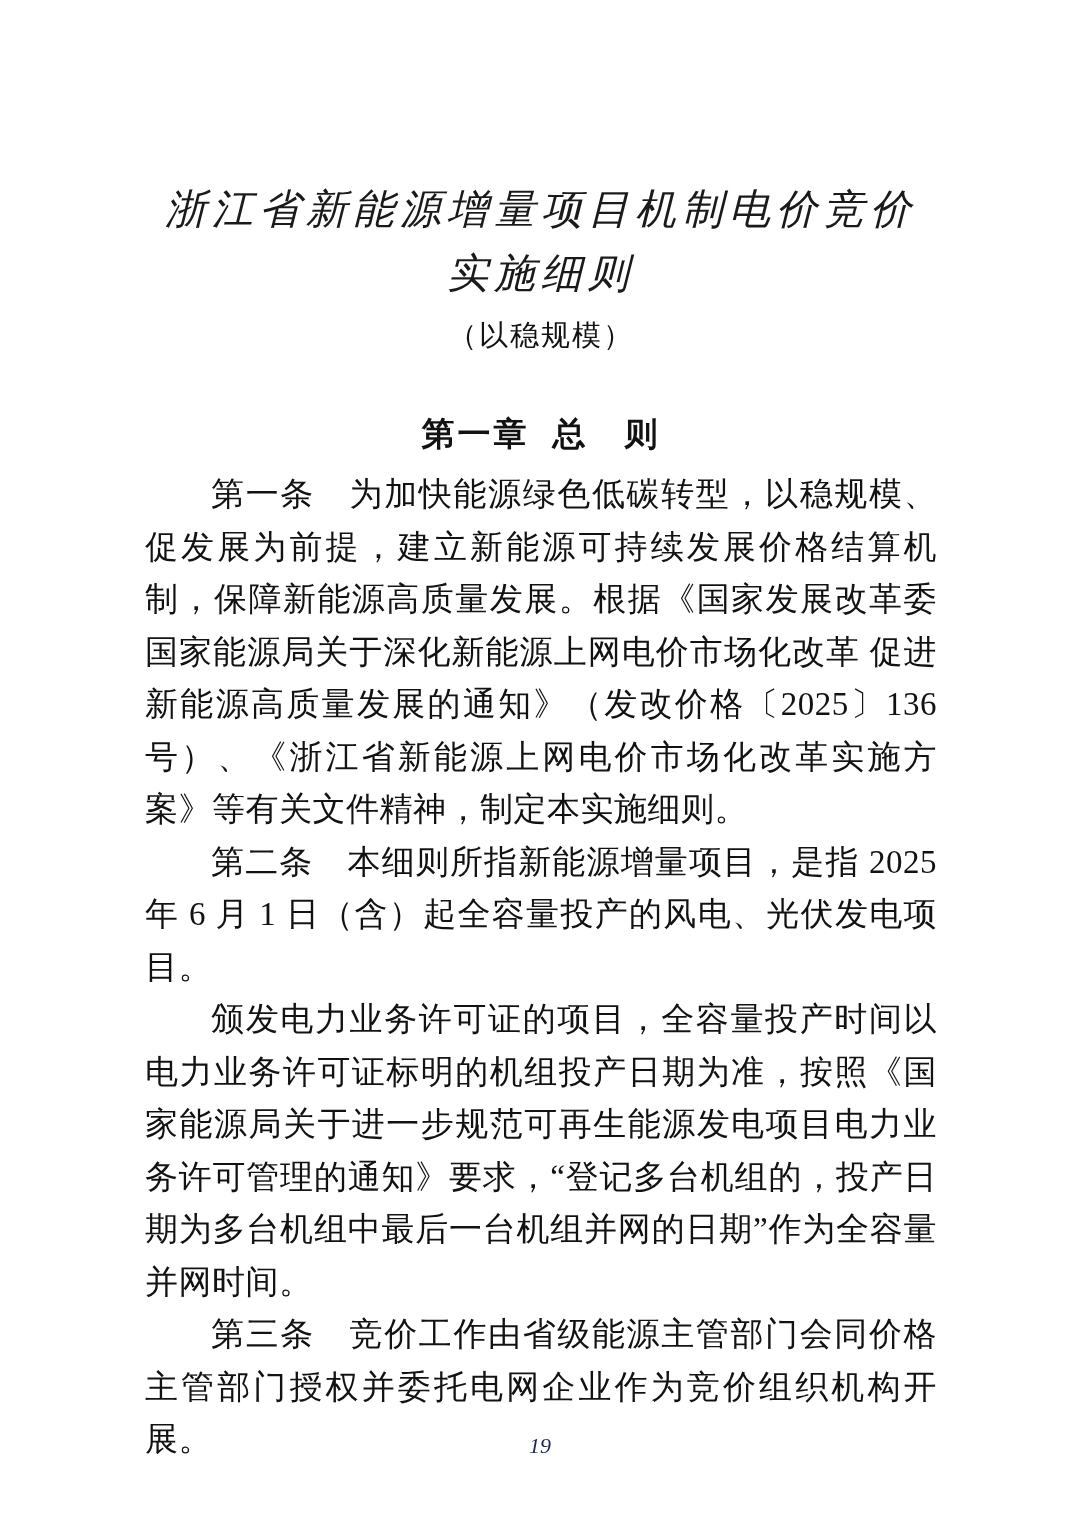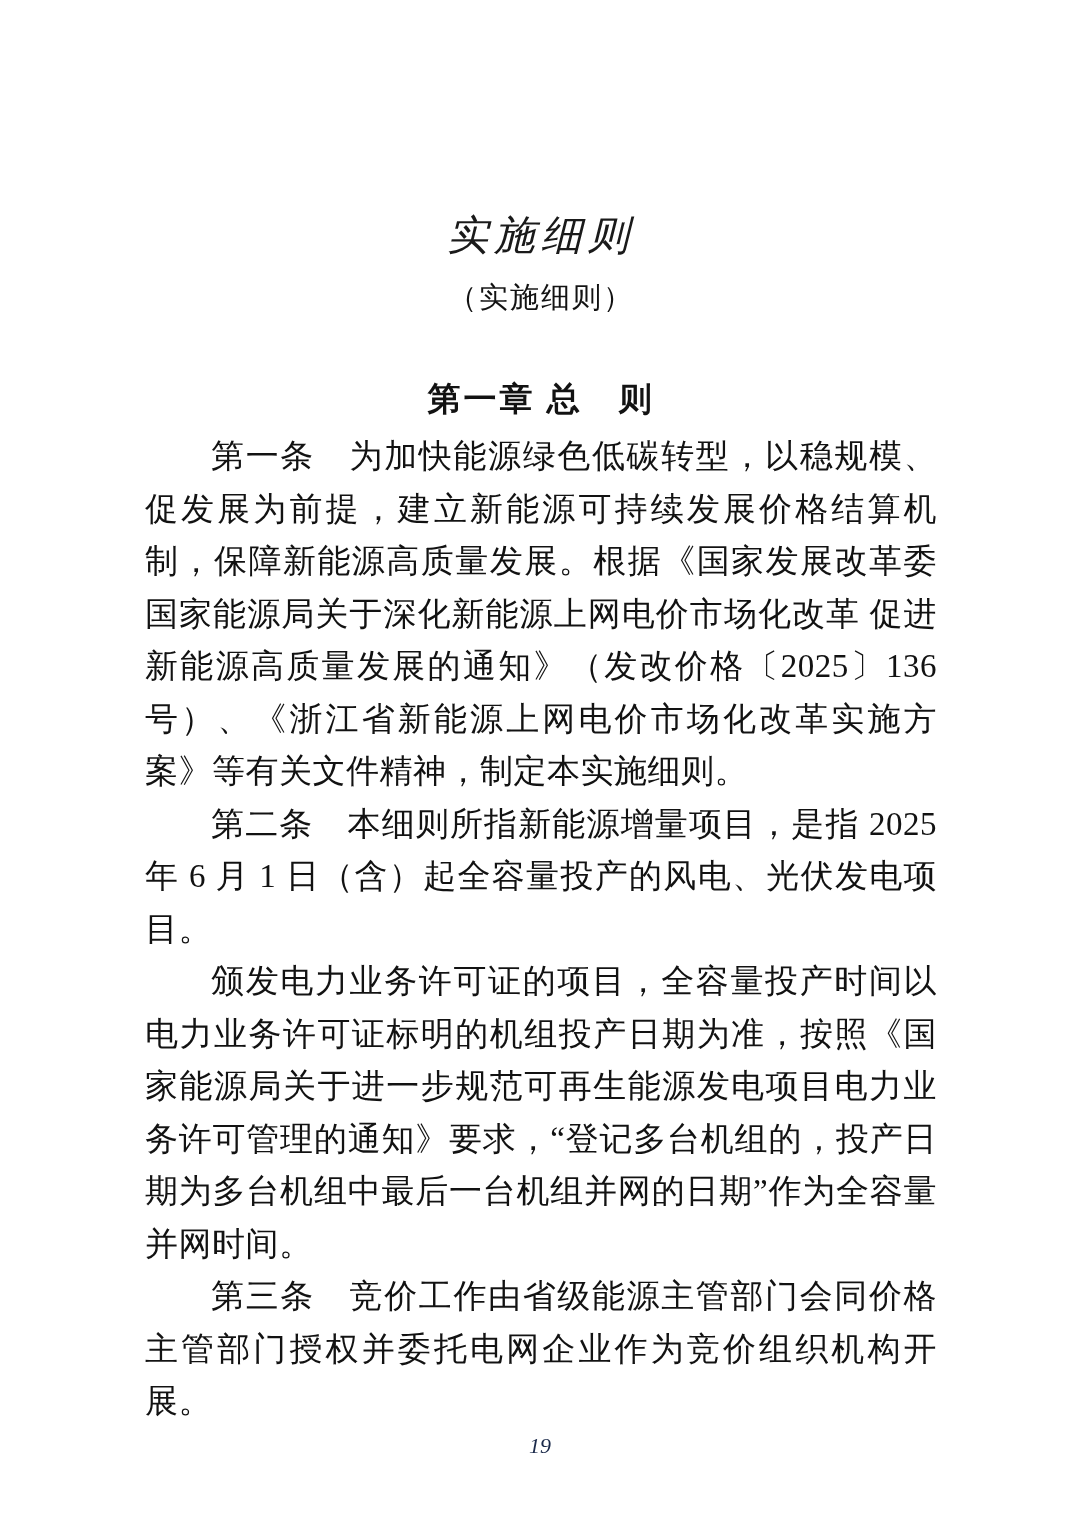--- a/index.html
+++ b/index.html
@@ -26,38 +26,38 @@
     margin: 0;
     text-align: center;
     font-size: 41px;
     font-weight: normal;
     font-style: italic;            
     letter-spacing: 6px;
     line-height: 54px;
     color: #1a1a1a;
   }
   .doc-title.second {
-    margin-top: 26px;
+    margin-top: 10px;
   }
   .draft-note {
     margin: 16px 0 0 0;
     text-align: center;
     font-size: 29px;
     font-weight: normal;
     letter-spacing: 2px;
     line-height: 38px;
   }
   .chapter-heading {
     margin: 62px 0 0 0;
     text-align: center;
     font-size: 33px;
     font-weight: bold;
     letter-spacing: 3px;
     line-height: 42px;
-    font-family: Liberation Serif, serif;
+    font-family: Liberation Mono, monospace;
   }
   .body-text {
     margin-top: 10px;
   }
   .body-text p {
     margin: 0;
     font-size: 33px;
     line-height: 52.5px;
     text-align: justify;
     text-justify: inter-ideograph;
@@ -75,24 +75,25 @@
     color: #1b2a4a;
     font-style: italic;
   }
 </style>
 </head>
 <body>
 
 <div class="page">
   <div class="content">
 
+    <h1 class="doc-title">浙江省新能源增量项目机制电价竞价</h1>
 
     <h1 class="doc-title second">实施细则</h1>
 
-    <div class="draft-note">（实施细则）</div>
+    <div class="draft-note">（以稳规模）</div>
 
     <h2 class="chapter-heading">第一章 总　则</h2>
 
     <div class="body-text">
         <p>第一条　为加快能源绿色低碳转型，以稳规模、促发展为前提，建立新能源可持续发展价格结算机制，保障新能源高质量发展。根据《国家发展改革委 国家能源局关于深化新能源上网电价市场化改革 促进新能源高质量发展的通知》（发改价格〔2025〕136 号）、《浙江省新能源上网电价市场化改革实施方案》等有关文件精神，制定本实施细则。</p>
         <p>第二条　本细则所指新能源增量项目，是指 2025 年 6 月 1 日（含）起全容量投产的风电、光伏发电项目。</p>
         <p>颁发电力业务许可证的项目，全容量投产时间以电力业务许可证标明的机组投产日期为准，按照《国家能源局关于进一步规范可再生能源发电项目电力业务许可管理的通知》要求，“登记多台机组的，投产日期为多台机组中最后一台机组并网的日期”作为全容量并网时间。</p>
         <p>第三条　竞价工作由省级能源主管部门会同价格主管部门授权并委托电网企业作为竞价组织机构开展。</p>
       </div>
 

